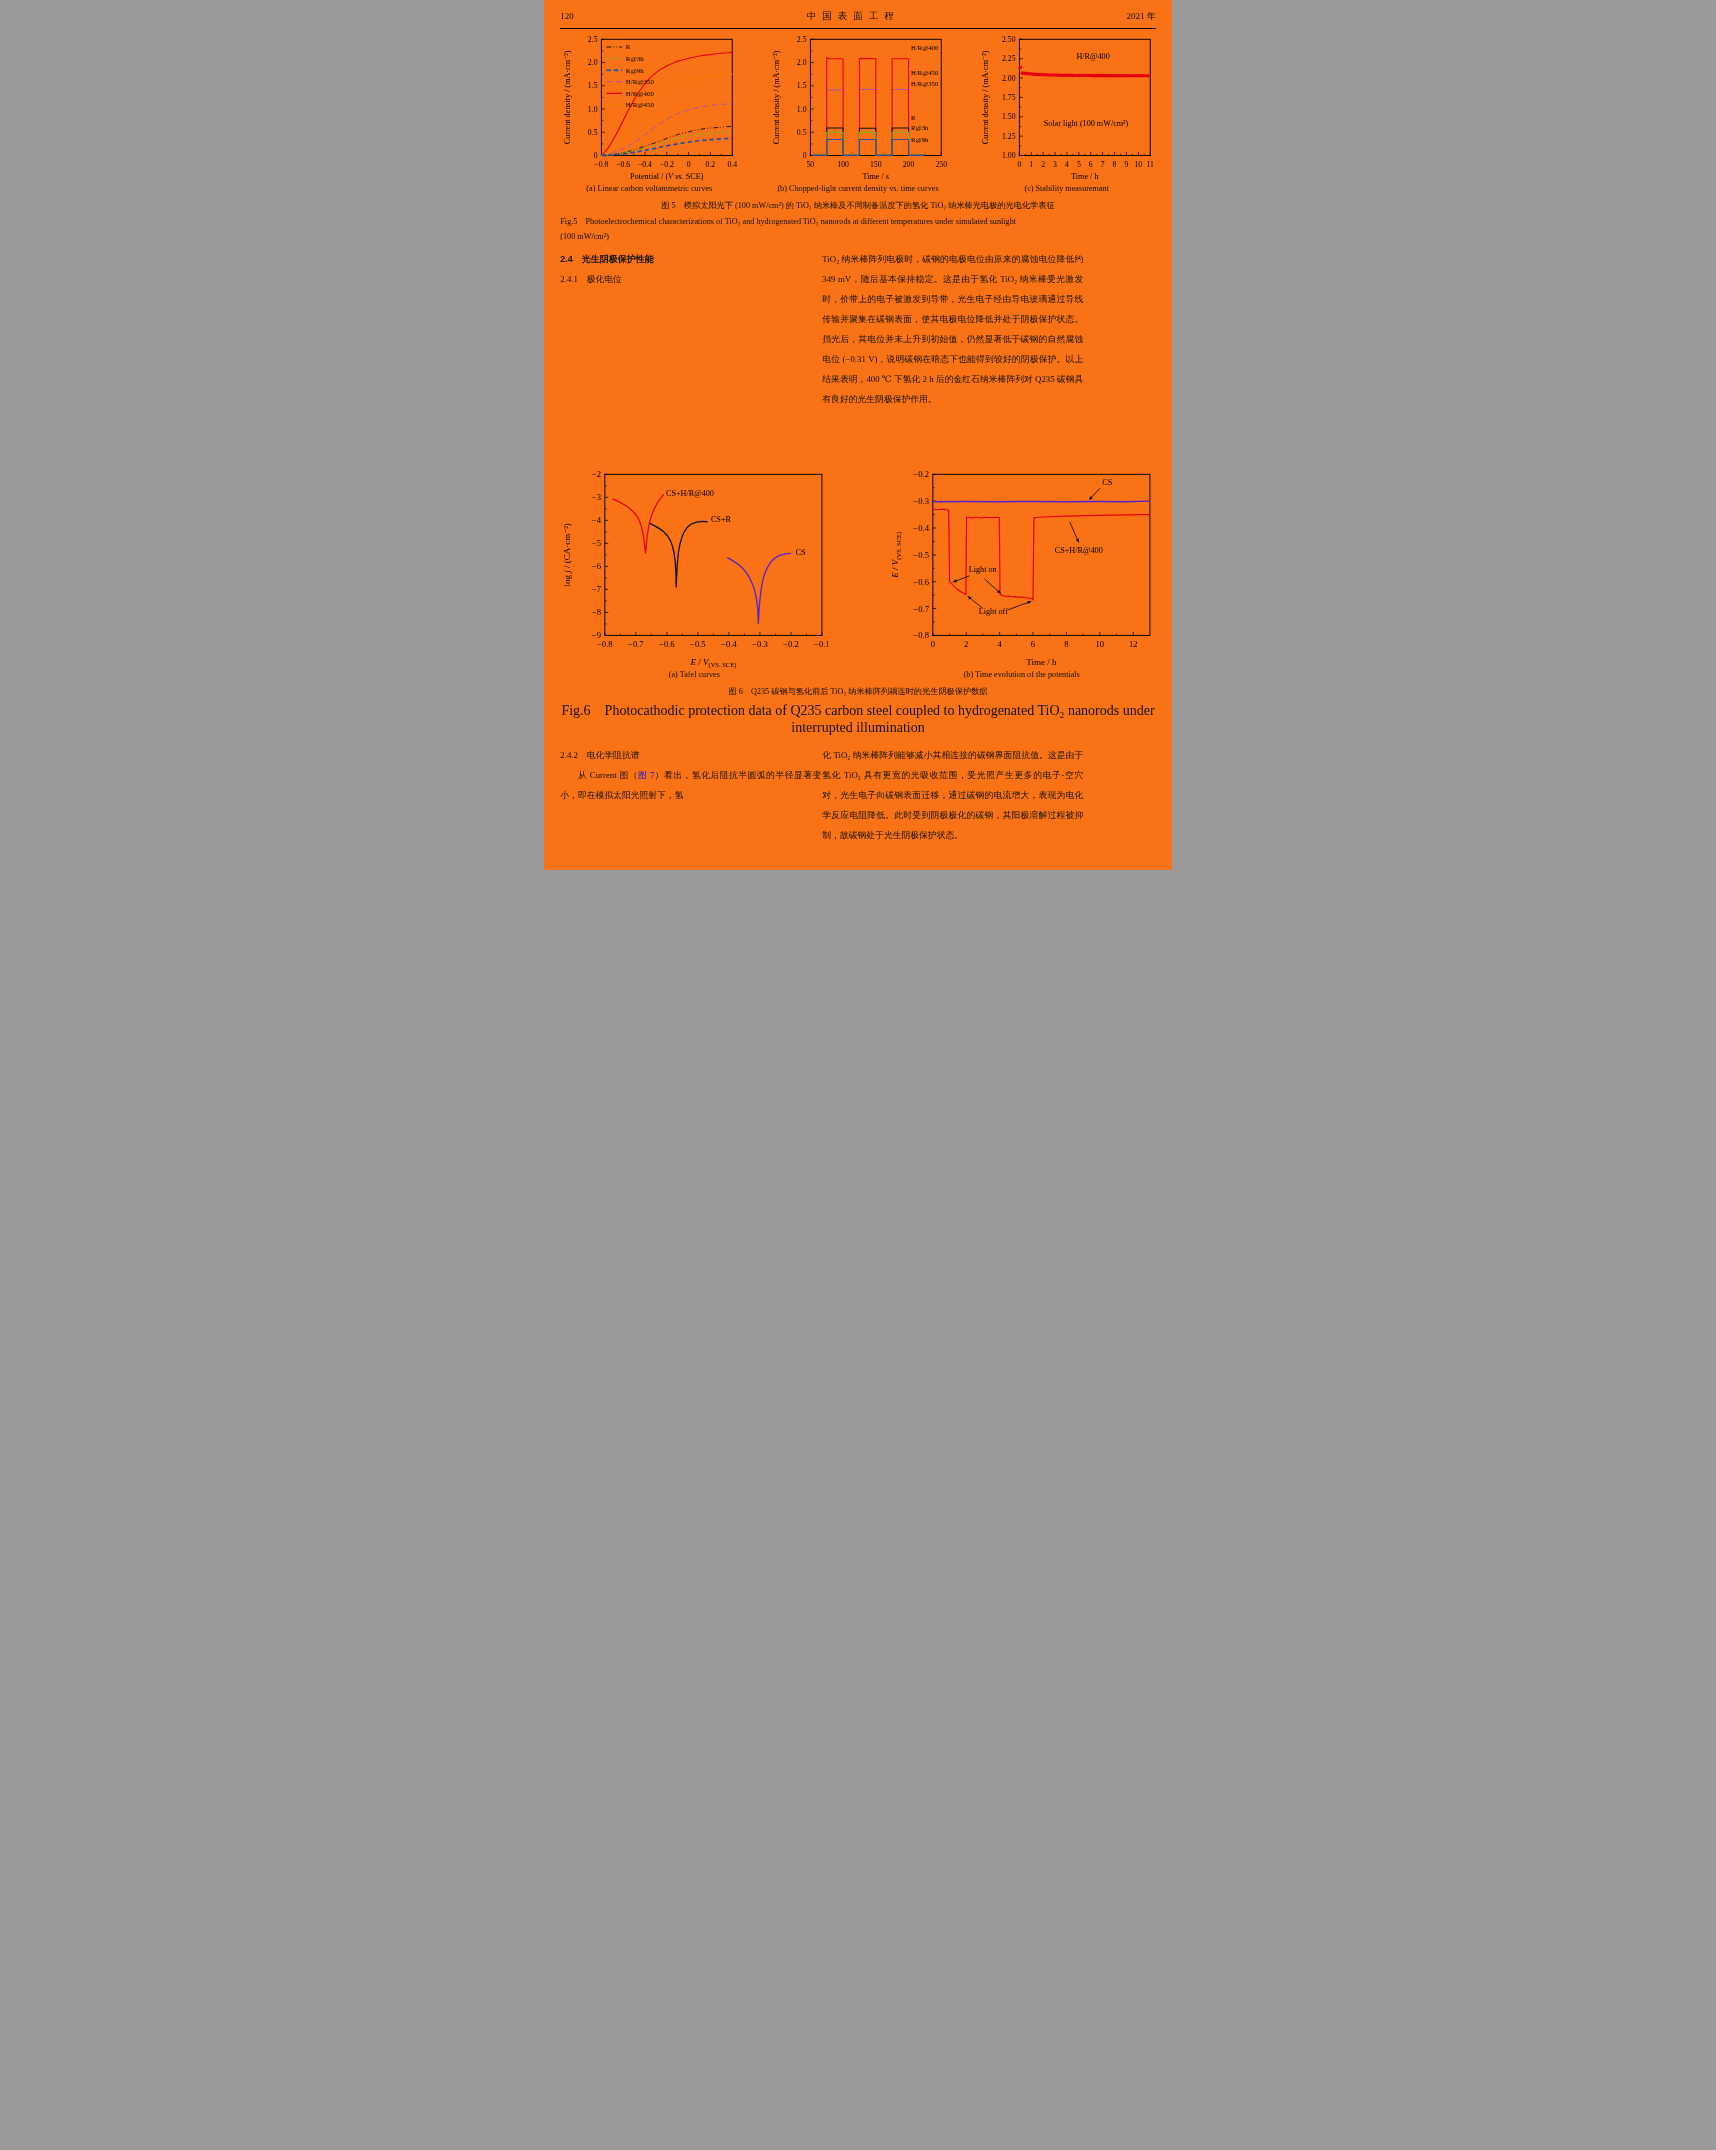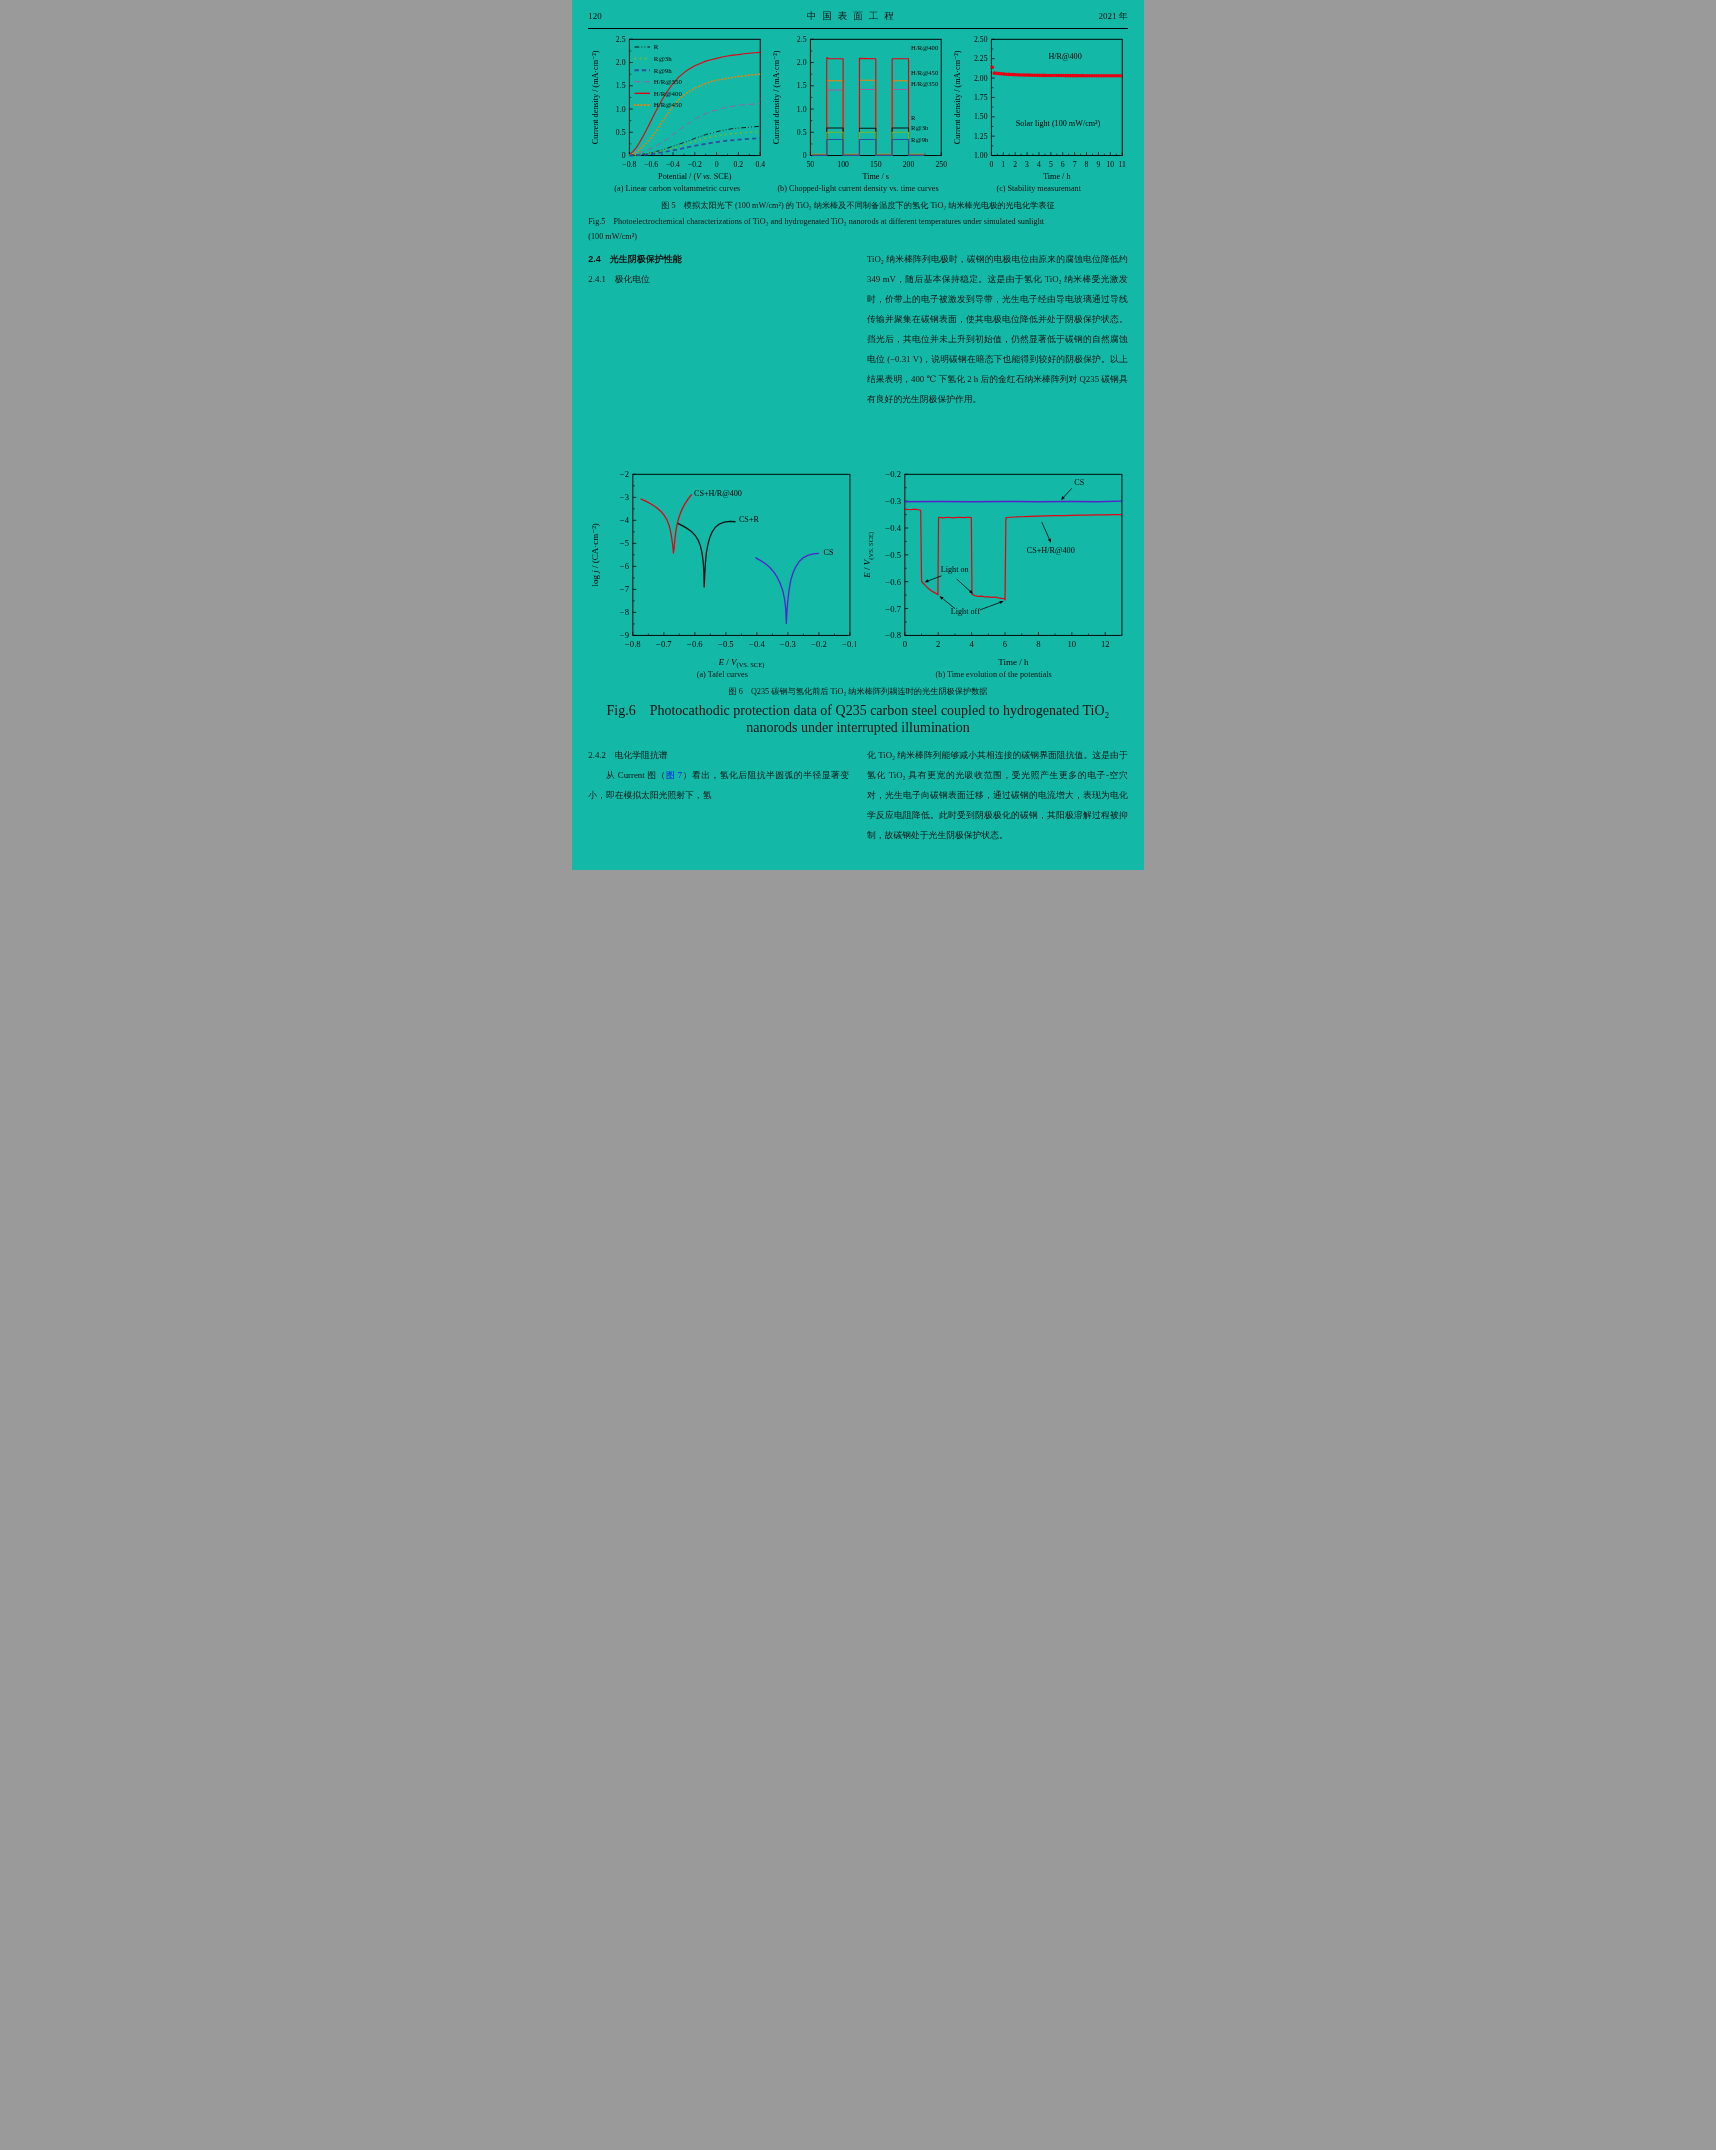--- a/index.html
+++ b/index.html
@@ -1,30 +1,30 @@
 <!DOCTYPE html>
 <html style="font-size:6.9px"><head>
 <meta charset="utf-8">
 <style>
   html,body{margin:0;padding:0;background:#9a9a9a;}
-  .page{width:572px;min-height:870px;margin:0 auto;background:#14b8a6;
+  .page{width:628px;min-height:870px;margin:0 auto;background:#f97316;
         padding:10.3px 16.3px 12px;box-sizing:border-box;color:#111;
         font-family:"Liberation Serif","DejaVu Serif",serif;}
   .hdr{display:flex;justify-content:space-between;align-items:baseline;font-size:9px;}
   .hdr .jt{font-size:9.5px;letter-spacing:6px;text-indent:6px;}
   .rule{border-bottom:1.7px solid #000;margin-top:4.3px;}
   .figrow{display:flex;justify-content:space-between;margin-top:6.9px;}
   .chart{text-align:center;}
   svg{font-family:"Liberation Serif","DejaVu Serif",serif;display:block;}
   .cap{text-align:center;font-size:8.2px;margin-top:0.9px;}
   .figcap-zh{text-align:center;font-size:8.2px;margin-top:6.9px;}
   .figcap-en{font-size:8.2px;margin-top:5.2px;text-align:left;}
   .figcap-en2{font-size:8.2px;margin-top:4.3px;text-align:left;}
   .figcap-en-center{text-align:center;font-size:14px;margin-top:5.2px;}
-  .cols{display:flex;gap:18px;margin-top:8.6px;}
+  .cols{display:flex;gap:1px;margin-top:8.6px;}
   .col{width:261px;font-size:8.8px;line-height:20px;text-align:justify;}
   .col.fixed{height:218px;overflow:hidden;}
   .col p{margin:0;text-indent:2em;}
   .col p.noindent{text-indent:0;}
   .h24{font-family:"Liberation Sans","DejaVu Sans",sans-serif;font-weight:bold;font-size:9px;}
   .h241{font-size:8.8px;}
   .link{color:#0b0bf0;}
   .fig6row{display:flex;justify-content:space-between;margin-top:2.6px;}
 </style>
 </head>

